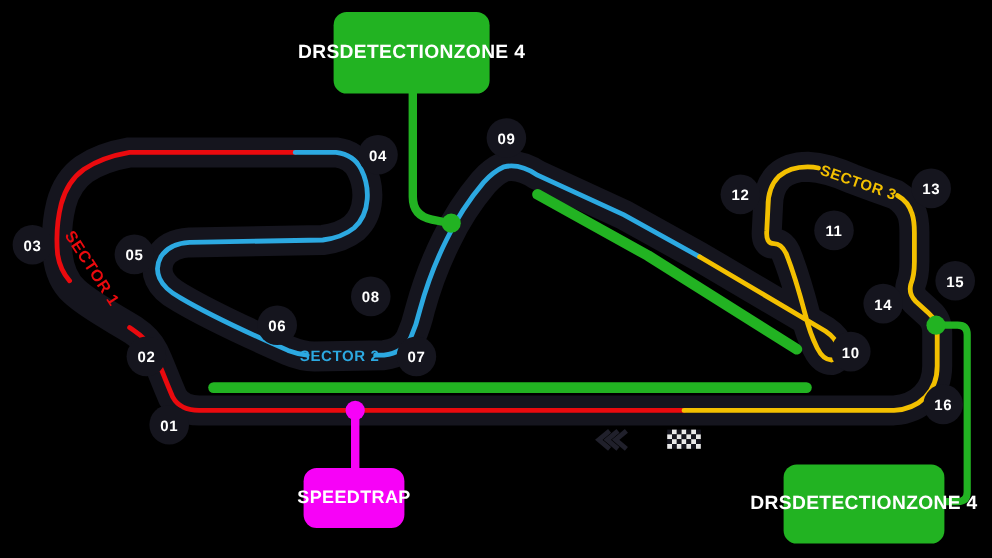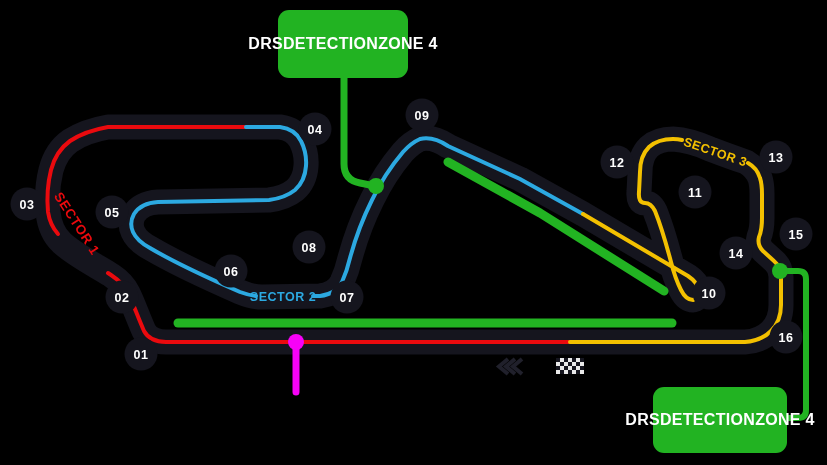--- a/index.html
+++ b/index.html
@@ -182,13 +182,17 @@
   <div class="callout" id="drs1">
     <span>DRS</span>
     <span>DETECTION</span>
     <span>ZONE 4</span>
   </div>
   <div class="callout" id="drs2">
     <span>DRS</span>
     <span>DETECTION</span>
     <span>ZONE 4</span>
   </div>
+  <div class="callout" id="speedtrap">
+    <span>SPEED</span>
+    <span>TRAP</span>
+  </div>
 </div>
 
 </body></html>

